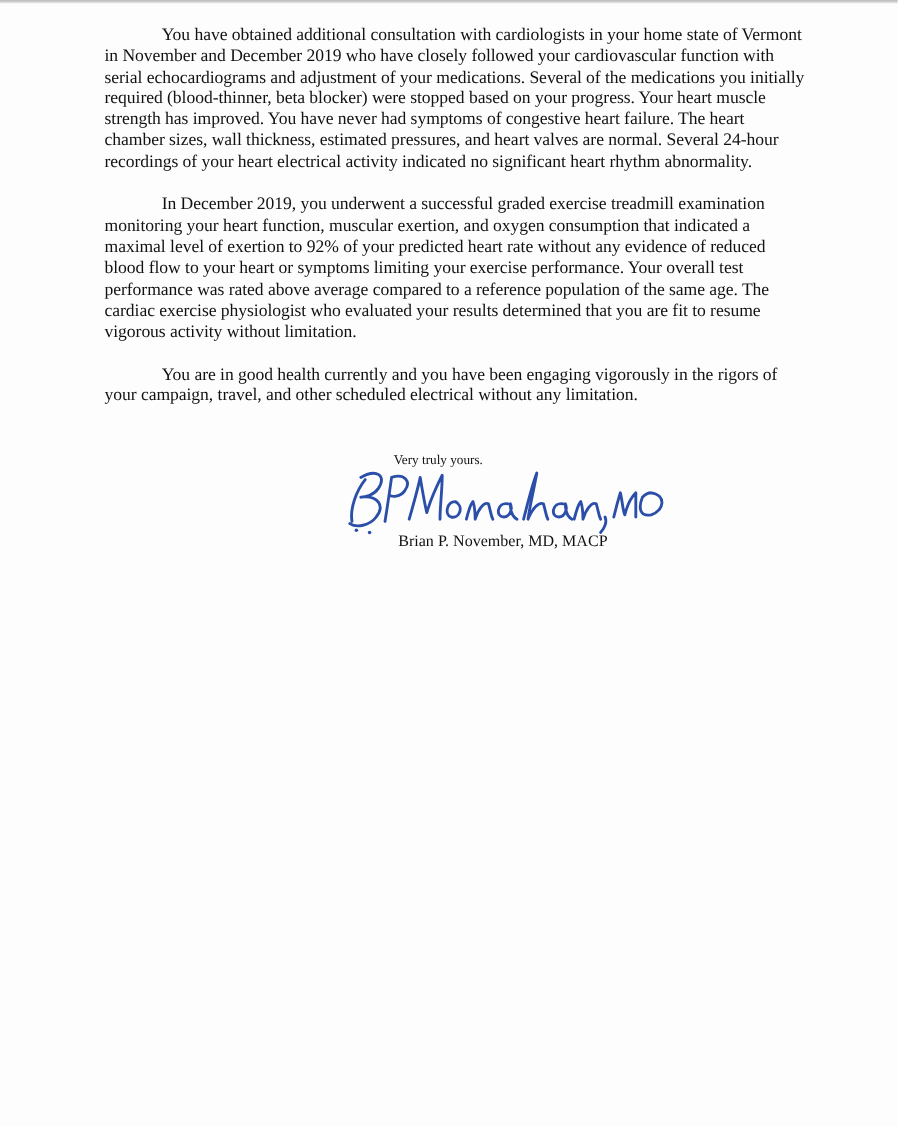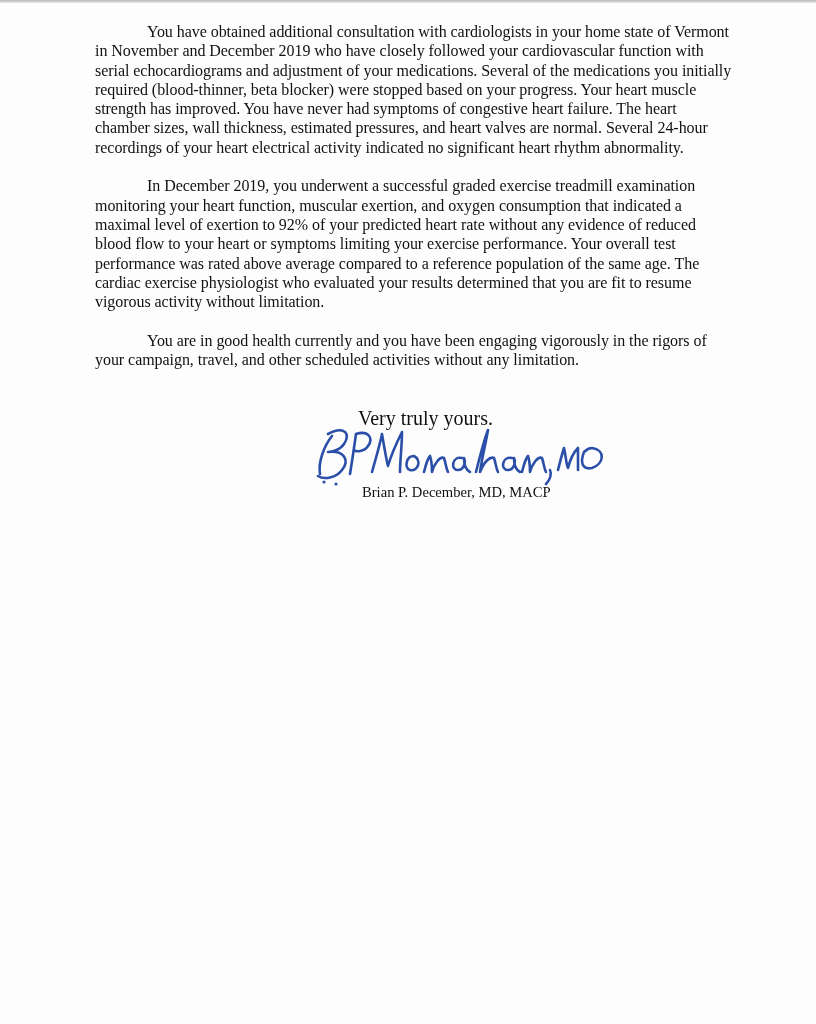--- a/index.html
+++ b/index.html
@@ -33,21 +33,21 @@
     .para {
       margin: 0 0 19.3px 0;
       text-indent: 52px;
     }
     .para.p2 { margin-top: 0; }
     .closing-block {
       position: absolute;
       left: 358px;
       top: 409px;
       width: 300px;
-      font-size: 20px;
+      font-size: 12px;
       line-height: 19px;
     }
     .signature {
       position: absolute;
       left: 310px;
       top: 422px;
       width: 300px;
       height: 68px;
     }
     .signature svg { width: 100%; height: 100%; }
@@ -61,21 +61,21 @@
     }
   </style>
 </head>
 <body>
 
 <div class="top-edge"></div>
 
 <div class="page">
   <p class="para p1">You have obtained additional consultation with cardiologists in your home state of Vermont in November and December 2019 who have closely followed your cardiovascular function with serial echocardiograms and adjustment of your medications. Several of the medications you initially required (blood-thinner, beta blocker) were stopped based on your progress.  Your heart muscle strength has improved. You have never had symptoms of congestive heart failure.  The heart chamber sizes, wall thickness, estimated pressures, and heart valves are normal.  Several 24-hour recordings of your heart electrical activity indicated no significant heart rhythm abnormality.</p>
   <p class="para p2">In December 2019, you underwent a successful graded exercise treadmill examination monitoring your heart function, muscular exertion, and oxygen consumption that indicated a maximal level of exertion to 92% of your predicted heart rate without any evidence of reduced blood flow to your heart or symptoms limiting your exercise performance.  Your overall test performance was rated above average compared to a reference population of the same age. The cardiac exercise physiologist who evaluated your results determined that you are fit to resume vigorous activity without limitation.</p>
-  <p class="para p3">You are in good health currently and you have been engaging vigorously in the rigors of your campaign, travel, and other scheduled activities without any limitation.</p>
+  <p class="para p3">You are in good health currently and you have been engaging vigorously in the rigors of your campaign, travel, and other scheduled electrical without any limitation.</p>
 </div>
 
 <div class="closing-block">Very truly yours.</div>
 
 <div class="signature">
   <svg viewBox="0 0 300 68">
     <g fill="none" stroke="#2b4fa8" stroke-width="2.6" stroke-linecap="round" stroke-linejoin="round">
 
       <path d="M22 14 C14 24, 8 40, 10 52 M18 12 C32 4, 42 10, 34 22 C30 28, 22 30, 18 30 C34 28, 40 38, 32 48 C26 56, 14 58, 8 54"></path>
 
@@ -100,13 +100,13 @@
       <path d="M248 48 C250 40, 252 32, 254 26 C256 34, 256 42, 258 46 C260 38, 264 30, 268 26 C268 34, 268 42, 268 48"></path>
       <path d="M274 30 C270 40, 272 48, 282 46 C294 42, 296 28, 282 26 C278 26, 276 28, 274 30"></path>
     </g>
     <g fill="#2b4fa8">
       <circle cx="14" cy="60" r="1.6"></circle>
       <circle cx="26" cy="62" r="1.6"></circle>
     </g>
   </svg>
 </div>
 
-<div class="signer-name">Brian P. December, MD, MACP</div>
+<div class="signer-name">Brian P. November, MD, MACP</div>
 
 </body></html>

